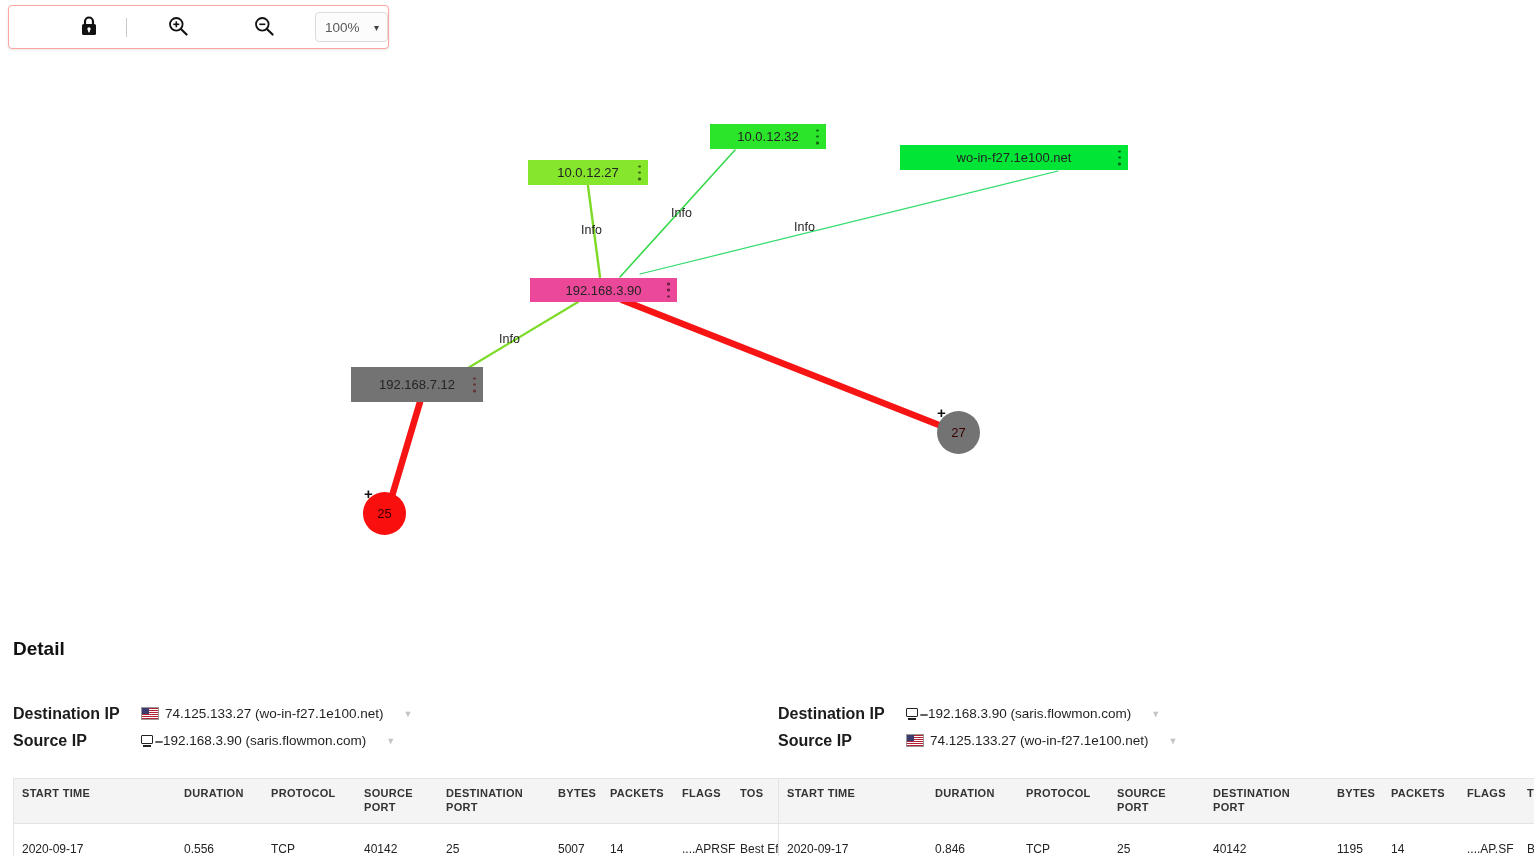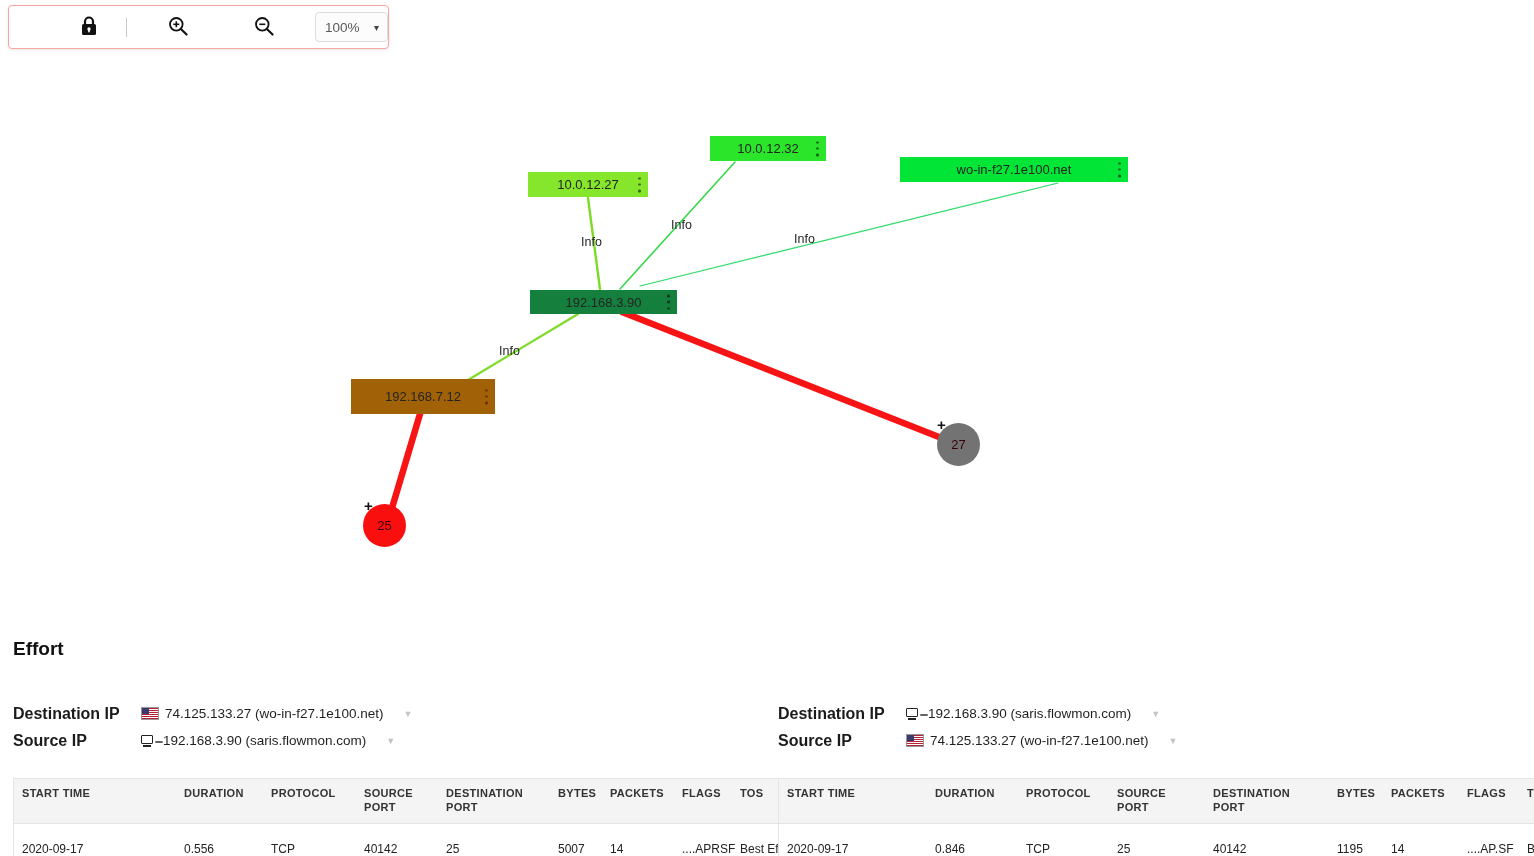--- a/index.html
+++ b/index.html
@@ -73,21 +73,21 @@
     transform: translateY(-50%);
     pointer-events: none;
     color: #444;
     font-size: 10px;
   }
 
   
   .graph {
     position: absolute;
     left: 0;
-    top: 56px;
+    top: 44px;
     width: 1534px;
     height: 565px;
   }
   .graph svg { position: absolute; left: 0; top: 0; }
 
   .node {
     position: absolute;
     box-sizing: border-box;
     display: flex;
     align-items: center;
@@ -331,29 +331,29 @@
         </span>
       </div>
       <div class="node" style="left: 528px; top: 116px; width: 120px; height: 25px; background: rgb(133, 230, 44); position: absolute;">
         <span class="node-label">10.0.12.27</span>
         <span class="node-menu">
           <i></i>
           <i></i>
           <i></i>
         </span>
       </div>
-      <div class="node" style="left: 530px; top: 234px; width: 147px; height: 24px; background: #15803d; position: absolute;">
+      <div class="node" style="left: 530px; top: 234px; width: 147px; height: 24px; background: #ec4899; position: absolute;">
         <span class="node-label">192.168.3.90</span>
         <span class="node-menu">
           <i></i>
           <i></i>
           <i></i>
         </span>
       </div>
-      <div class="node red" style="left: 351px; top: 323px; width: 144px; height: 35px; background: #a16207; position: absolute;">
+      <div class="node red" style="left: 351px; top: 323px; width: 132px; height: 35px; background: #737373; position: absolute;">
         <span class="node-label">192.168.7.12</span>
         <span class="node-menu">
           <i></i>
           <i></i>
           <i></i>
         </span>
       </div>
       <div class="circle-node" style="left: 363px; top: 448px; width: 43px; height: 43px; background: rgb(250, 15, 15);">
         <span class="node-label">25</span>
       </div>
@@ -366,21 +366,21 @@
       <div class="edge-label" style="left: 671px; top: 162px;">Info</div>
       <div class="edge-label" style="left: 794px; top: 176px;">Info</div>
       <div class="edge-label" style="left: 499px; top: 288px;">Info</div>
     </div>
   <div id="graph-plus-markers">
       <div class="plus-marker" style="left: 364px; top: 442px;">+</div>
       <div class="plus-marker" style="left: 937px; top: 361px;">+</div>
     </div>
 </div>
 
-<div class="detail-title">Effort</div>
+<div class="detail-title">Detail</div>
 
 <div class="panel panel-left" id="panel-left">
     <div class="ip-row">
       <span class="ip-label">Destination IP</span>
       <span class="ip-value">
         <span class="flag-icon"></span>
         <span>74.125.133.27 (wo-in-f27.1e100.net)</span>
         <span class="ip-caret">▼</span>
       </span>
     </div>

